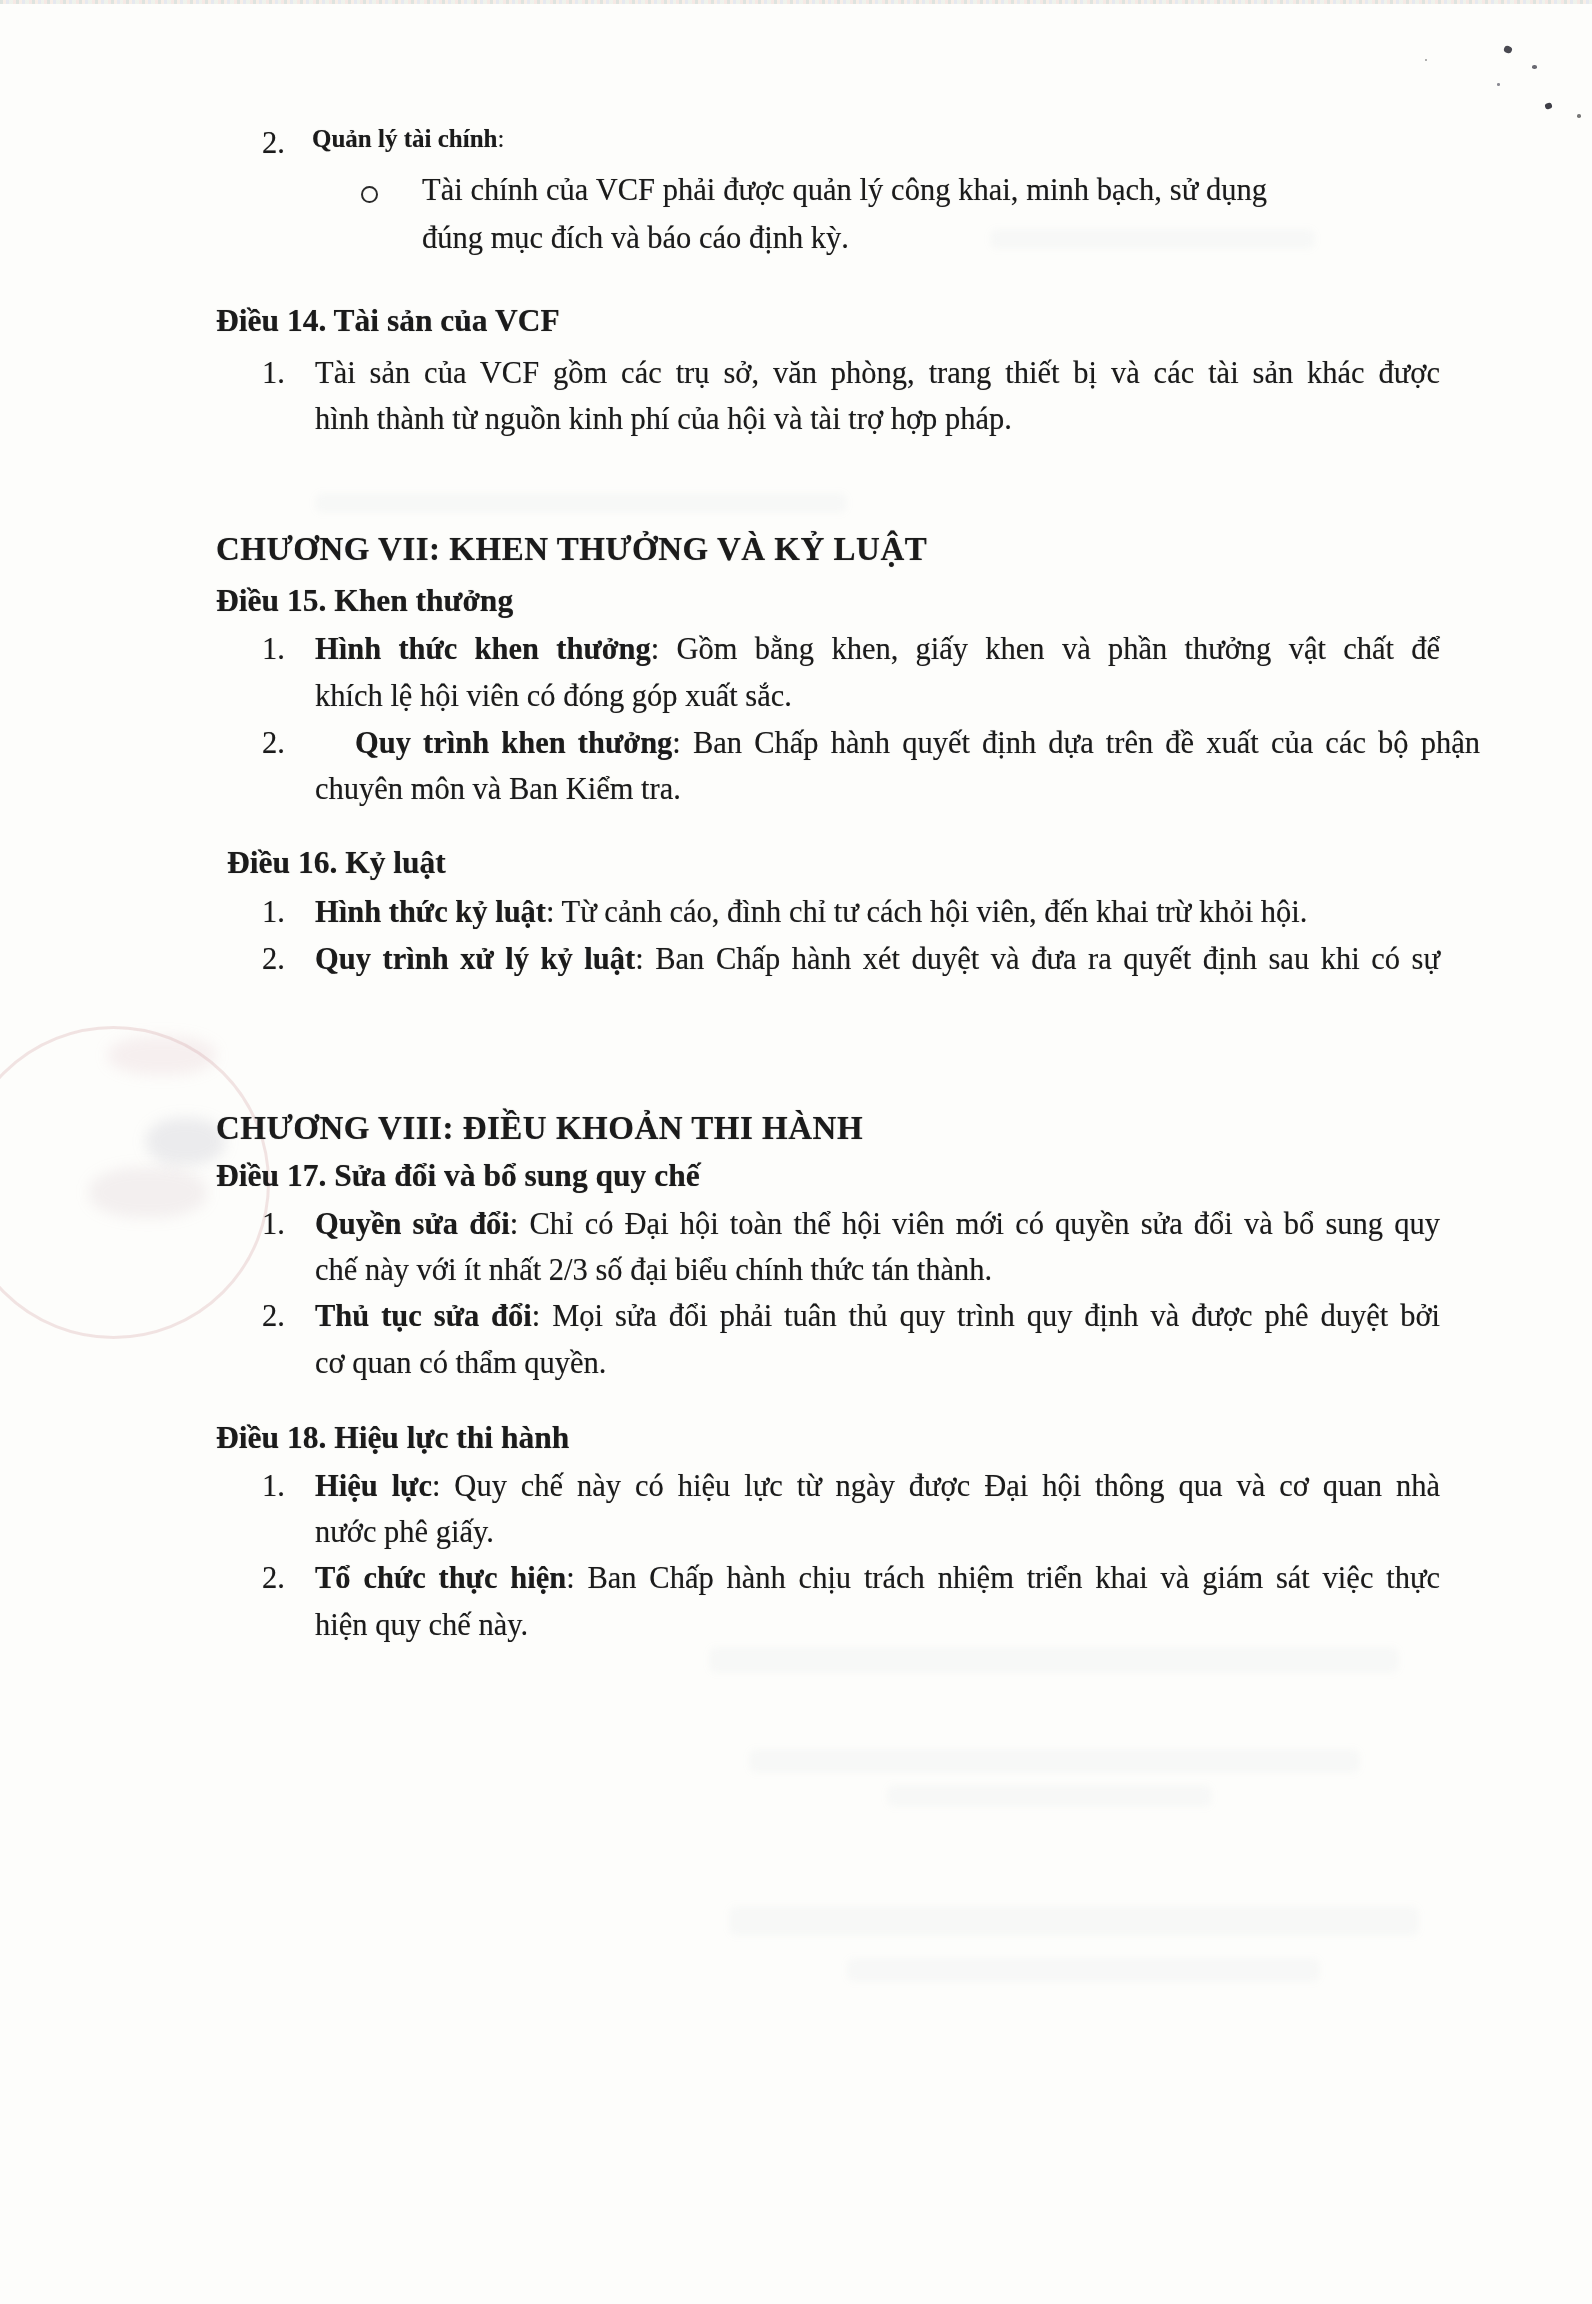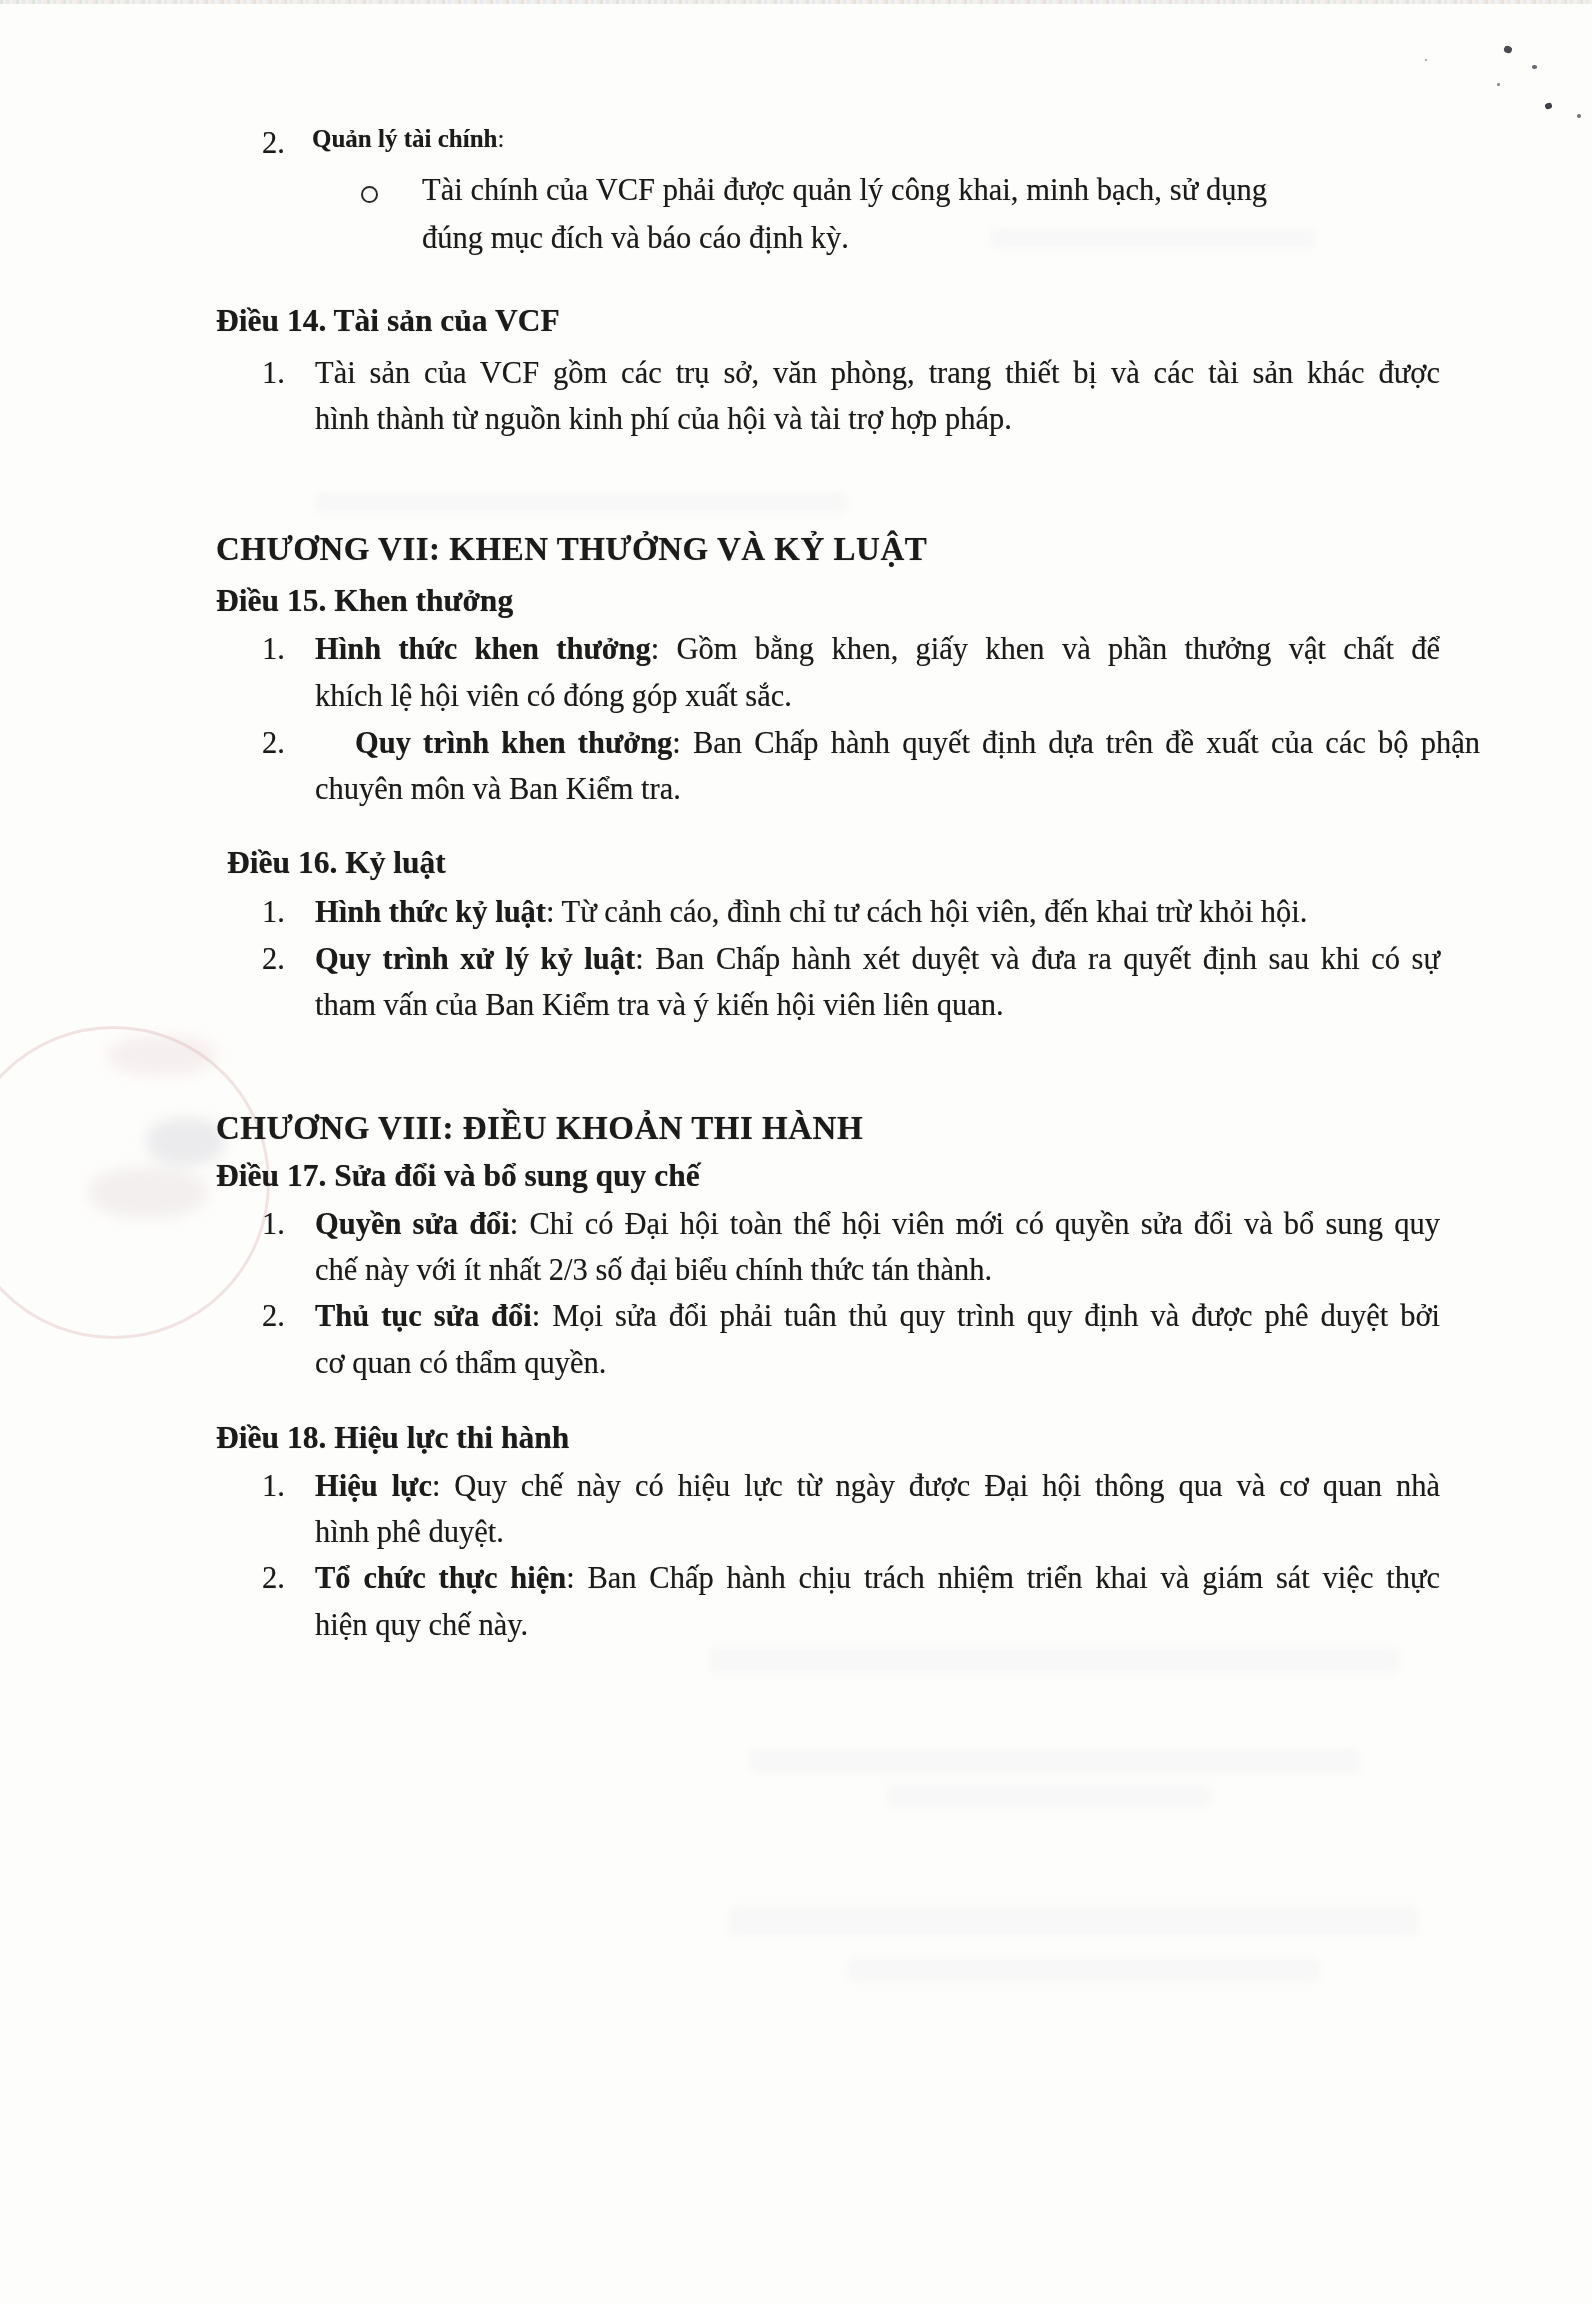--- a/index.html
+++ b/index.html
@@ -91,38 +91,37 @@
   <div class="txt jline" style="left:315px;top:724px;width:1125px;margin-left:40px;"><span class="b">Quy trình khen thưởng</span><span>: Ban Chấp hành quyết định dựa trên đề xuất của các bộ phận</span></div>
   <div class="txt" style="left:315px;top:770px;">chuyên môn và Ban Kiểm tra.</div>
 
   <div class="h-dieu" style="left:227px;top:844px;text-align:right;">Điều 16. Kỷ luật</div>
 
   <div class="txt" style="left:262px;top:893px;">1.</div>
   <div class="txt" style="left:315px;top:893px;width:1125px;"><span class="b">Hình thức kỷ luật</span><span>: Từ cảnh cáo, đình chỉ tư cách hội viên, đến khai trừ khỏi hội.</span></div>
 
   <div class="txt" style="left:262px;top:940px;">2.</div>
   <div class="txt jline" style="left:315px;top:940px;width:1125px;"><span class="b">Quy trình xử lý kỷ luật</span><span>: Ban Chấp hành xét duyệt và đưa ra quyết định sau khi có sự</span></div>
-  <div class="txt" style="left:315px;top:986px;">tham vấn của Ban Kiểm tra và ý kiến hội viên liên quan.</div>
 
   <div class="h-chuong" style="left:216px;top:1109px;">CHƯƠNG VIII: ĐIỀU KHOẢN THI HÀNH</div>
 
   <div class="h-dieu" style="left:216px;top:1157px;">Điều 17. Sửa đổi và bổ sung quy chế</div>
 
   <div class="txt" style="left:262px;top:1205px;">1.</div>
   <div class="txt jline" style="left:315px;top:1205px;width:1125px;"><span class="b">Quyền sửa đổi</span><span>: Chỉ có Đại hội toàn thể hội viên mới có quyền sửa đổi và bổ sung quy</span></div>
   <div class="txt" style="left:315px;top:1251px;">chế này với ít nhất 2/3 số đại biểu chính thức tán thành.</div>
 
   <div class="txt" style="left:262px;top:1297px;">2.</div>
   <div class="txt jline" style="left:315px;top:1297px;width:1125px;"><span class="b">Thủ tục sửa đổi</span><span>: Mọi sửa đổi phải tuân thủ quy trình quy định và được phê duyệt bởi</span></div>
   <div class="txt" style="left:315px;top:1344px;">cơ quan có thẩm quyền.</div>
 
   <div class="h-dieu" style="left:216px;top:1419px;">Điều 18. Hiệu lực thi hành</div>
 
   <div class="txt" style="left:262px;top:1467px;">1.</div>
   <div class="txt jline" style="left:315px;top:1467px;width:1125px;"><span class="b">Hiệu lực</span><span>: Quy chế này có hiệu lực từ ngày được Đại hội thông qua và cơ quan nhà</span></div>
-  <div class="txt" style="left:315px;top:1513px;">hình phê duyệt.</div>
+  <div class="txt" style="left:315px;top:1513px;">nước phê giấy.</div>
 
   <div class="txt" style="left:262px;top:1559px;">2.</div>
   <div class="txt jline" style="left:315px;top:1559px;width:1125px;"><span class="b">Tổ chức thực hiện</span><span>: Ban Chấp hành chịu trách nhiệm triển khai và giám sát việc thực</span></div>
   <div class="txt" style="left:315px;top:1606px;">hiện quy chế này.</div>
 
 </div>
 
 
 </body></html>

